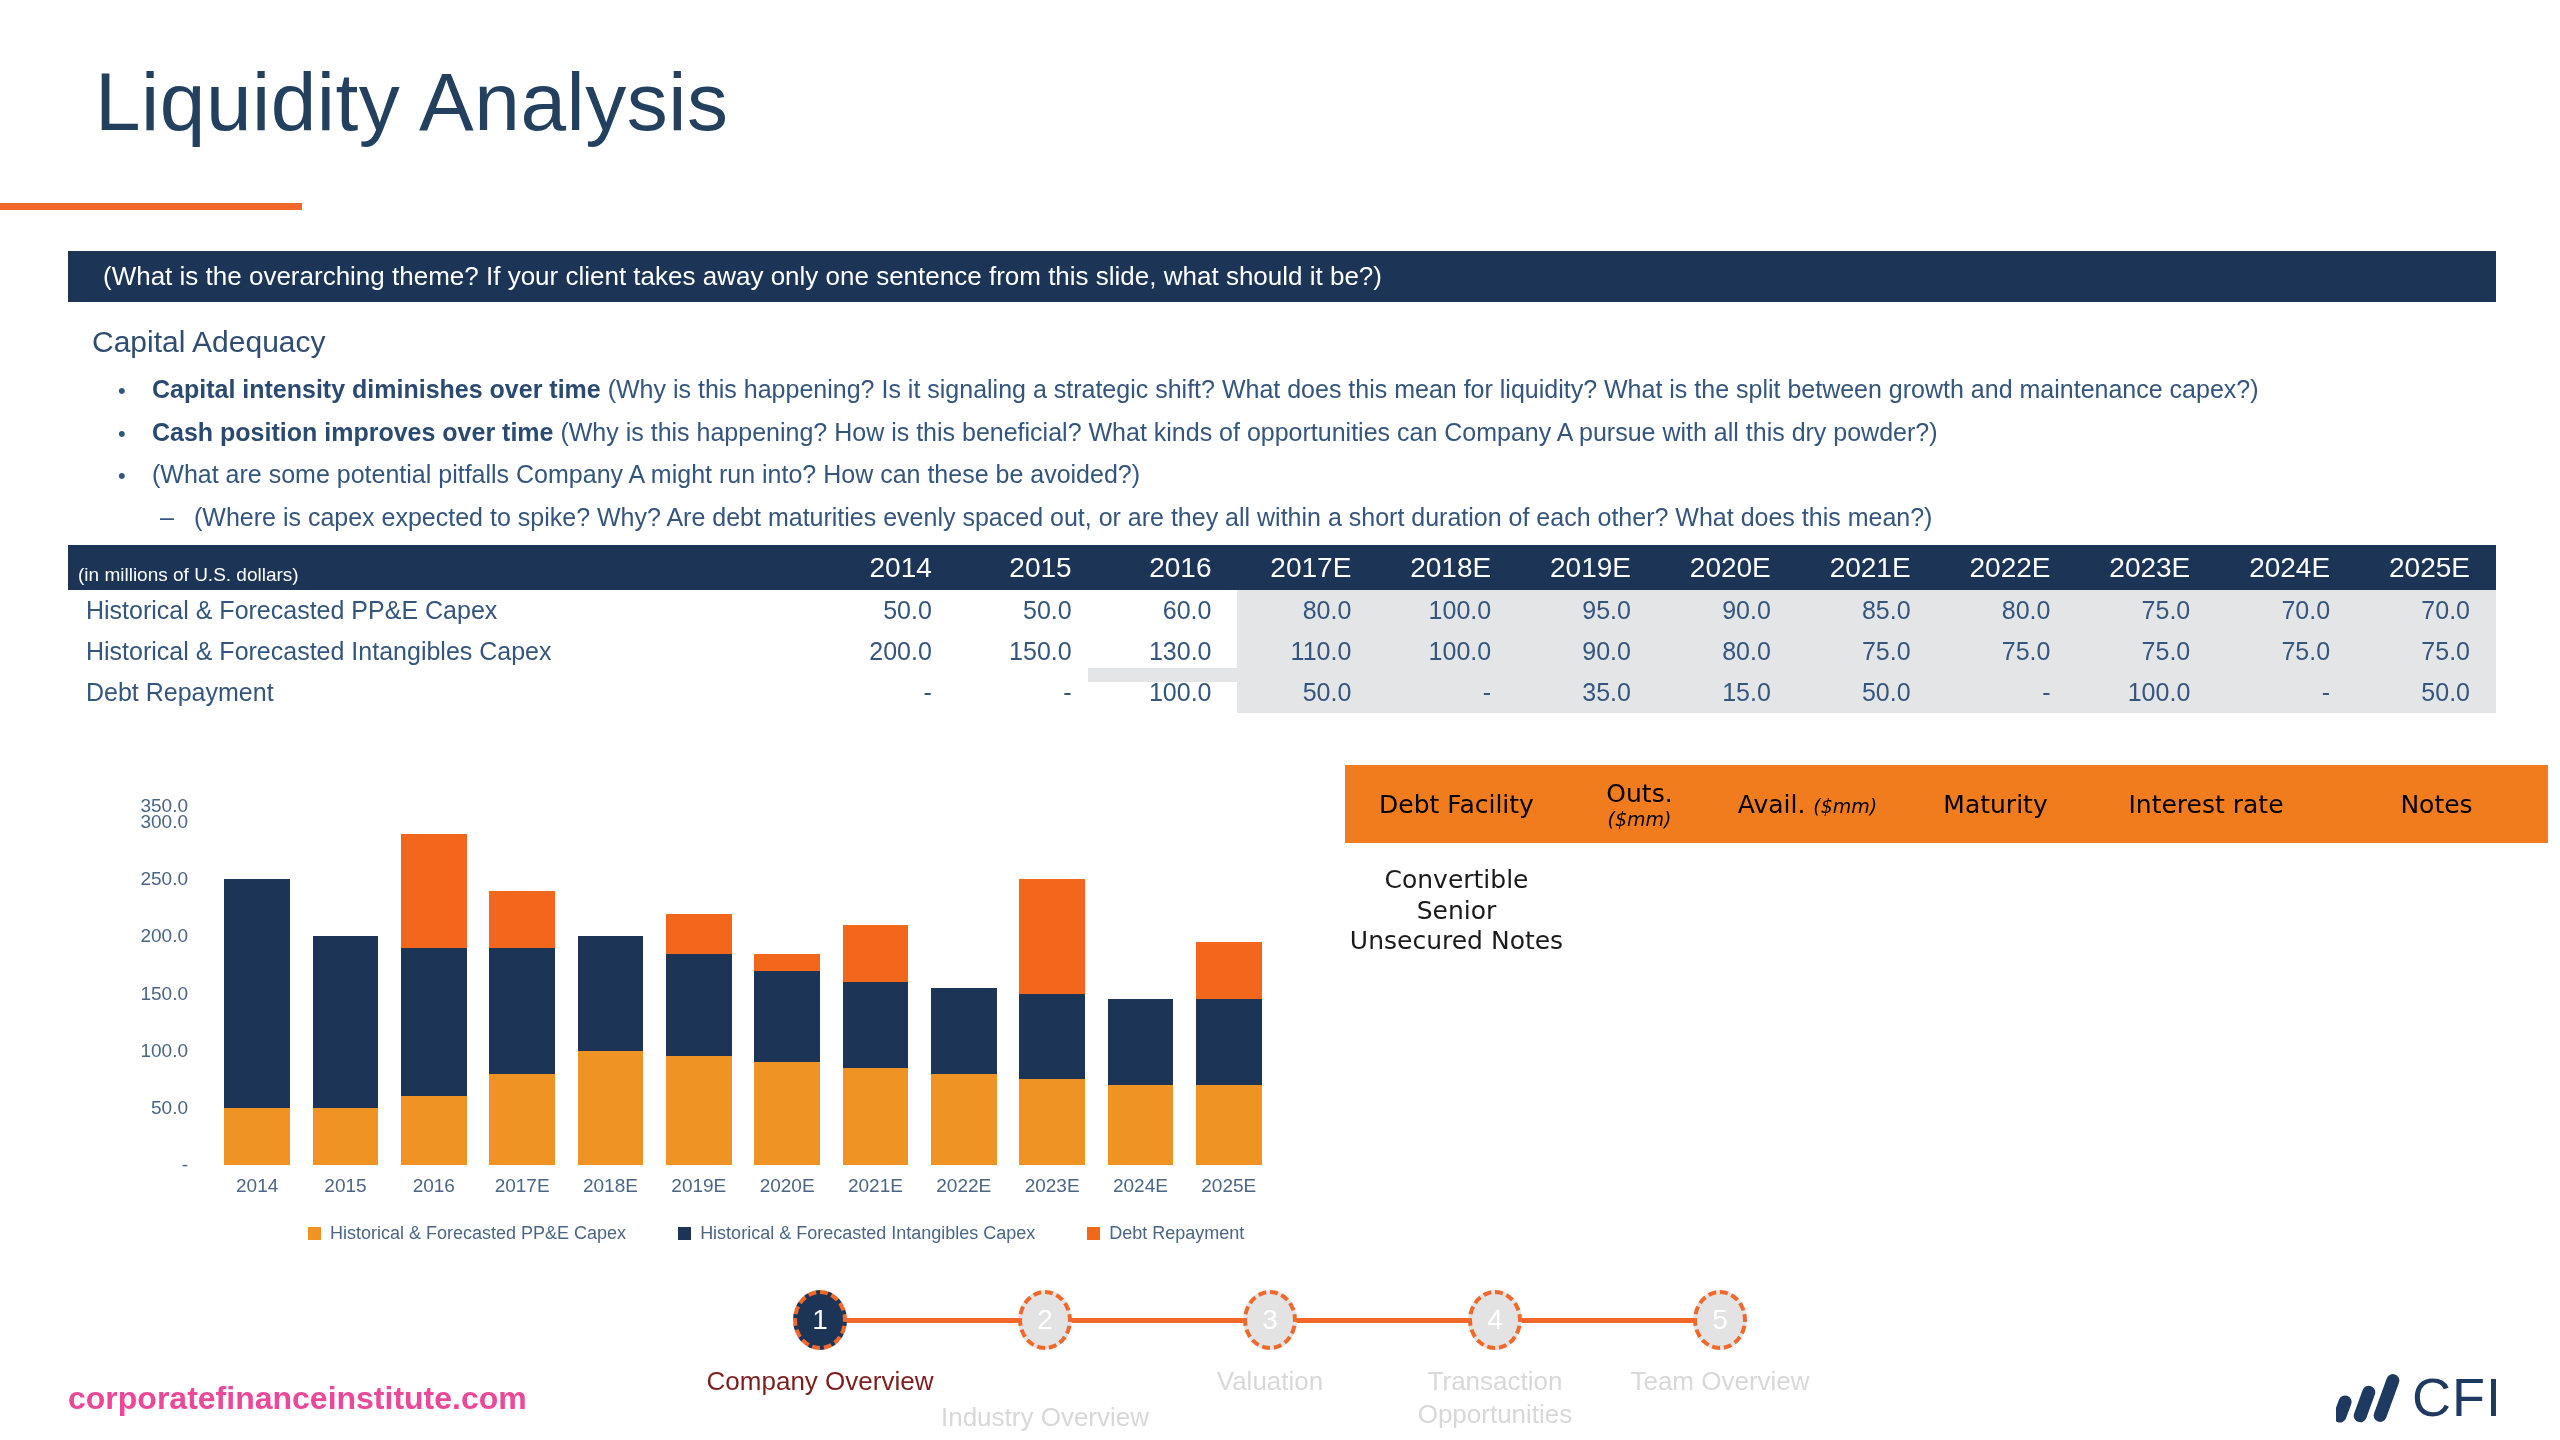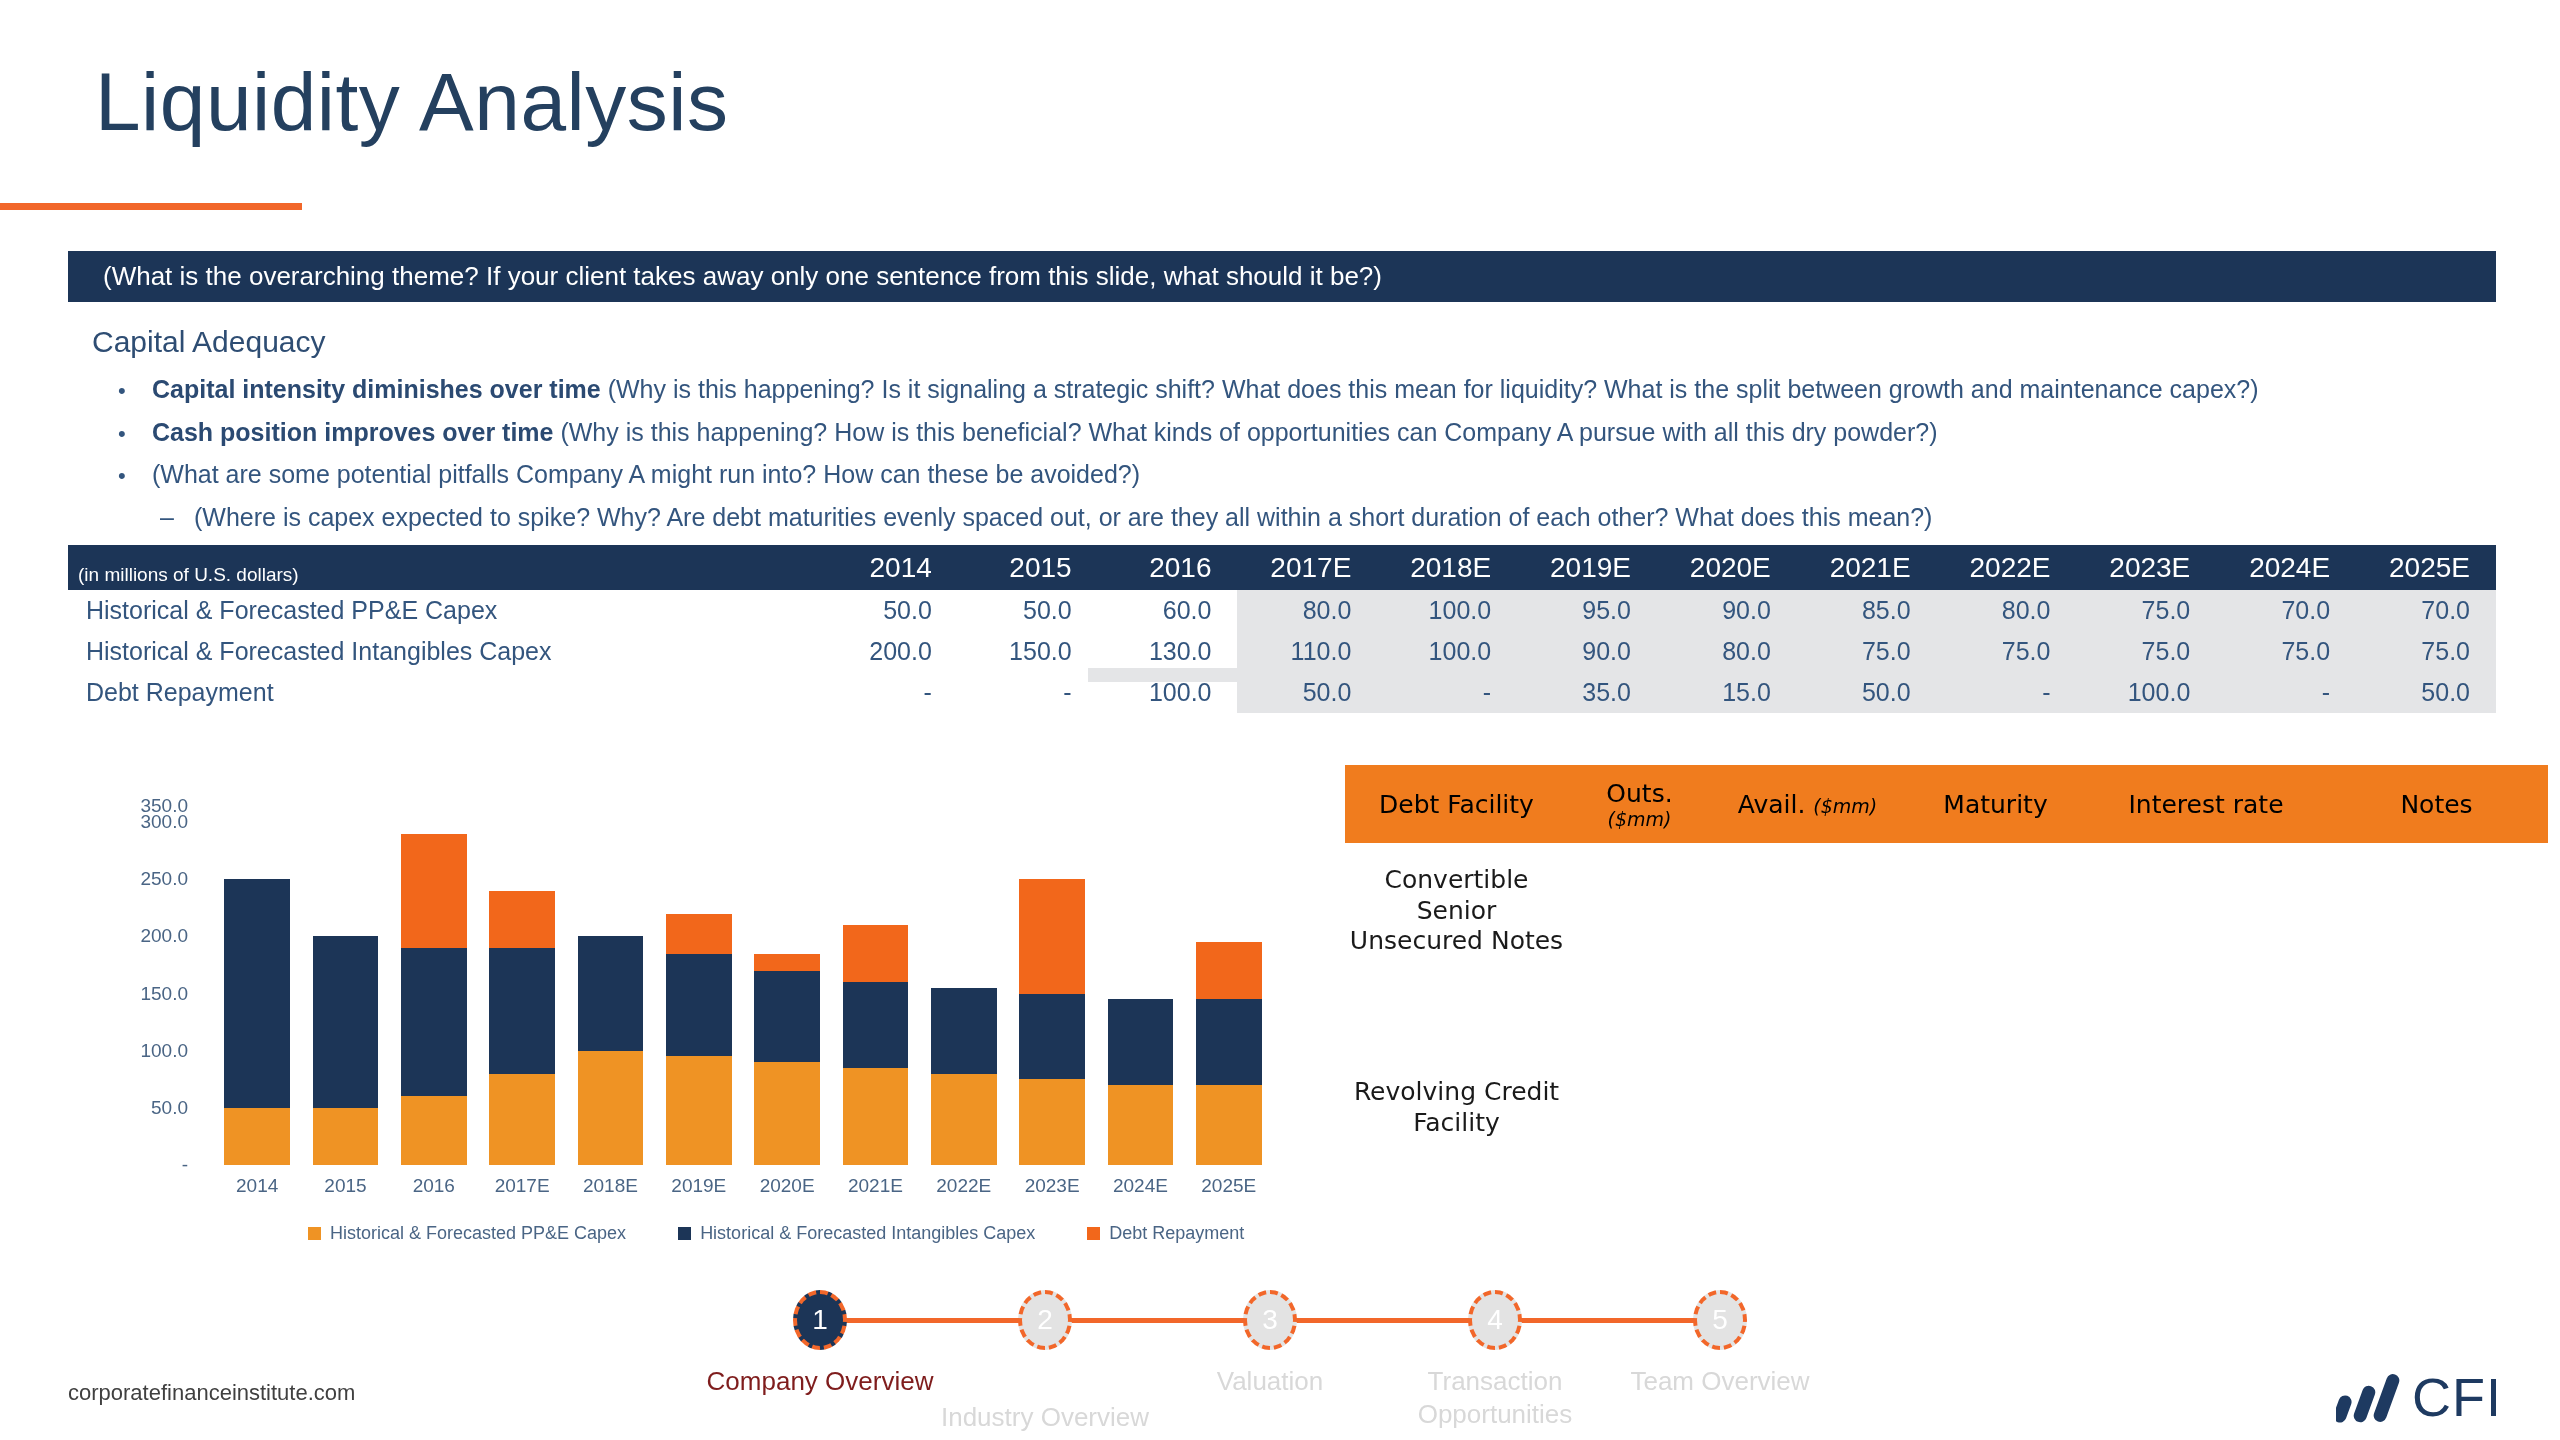--- a/index.html
+++ b/index.html
@@ -286,23 +286,23 @@
     color: #D8D8D8;
     line-height: 1.25;
   }
   .step-label.active { color: #7f1d1d; }
 
   
   #footer-url {
     position: absolute;
     left: 68px;
     top: 1380px;
-    font-size: 22px;
-    color: #404040;
-    font-weight: 400;
+    font-size: 32px;
+    color: #ec4899;
+    font-weight: 700;
   }
   #cfi-logo {
     position: absolute;
     right: 58px;
     top: 1370px;
     display: flex;
     align-items: center;
   }
   #cfi-wordmark {
     font-size: 54px;
@@ -525,28 +525,20 @@
   </thead>
   <tbody>
     <tr>
       <td>Convertible Senior Unsecured Notes</td>
       <td></td>
       <td></td>
       <td></td>
       <td></td>
       <td></td>
     </tr>
-    <tr>
-      <td>Revolving Credit Facility</td>
-      <td></td>
-      <td></td>
-      <td></td>
-      <td></td>
-      <td></td>
-    </tr>
   </tbody>
 </table>
 
 <div id="stepper">
   <div id="stepper-line"></div>
 <div class="step-node active" style="left: 33px;">1</div>
     <div class="step-label active" style="left: -55px;">Company Overview</div>
     <div class="step-node" style="left: 258px;">2</div>
     <div class="step-label" style="left: 170px; margin-top: 36px;">Industry Overview</div>
     <div class="step-node" style="left: 483px;">3</div>

